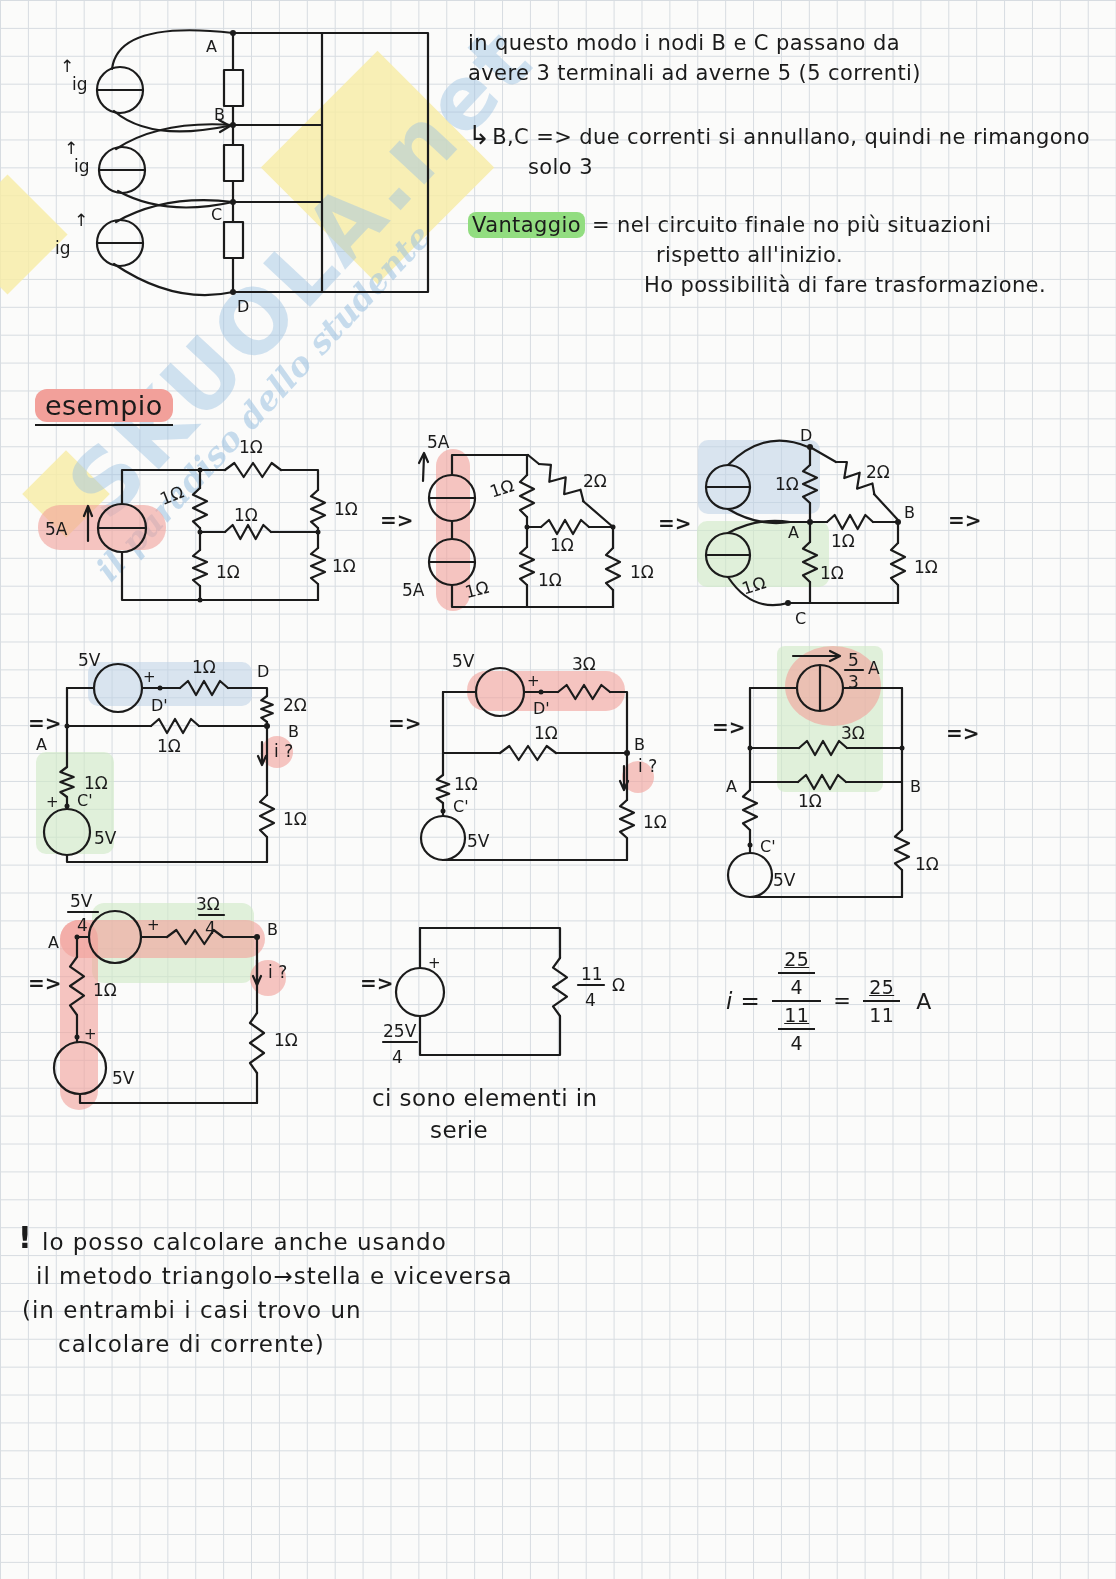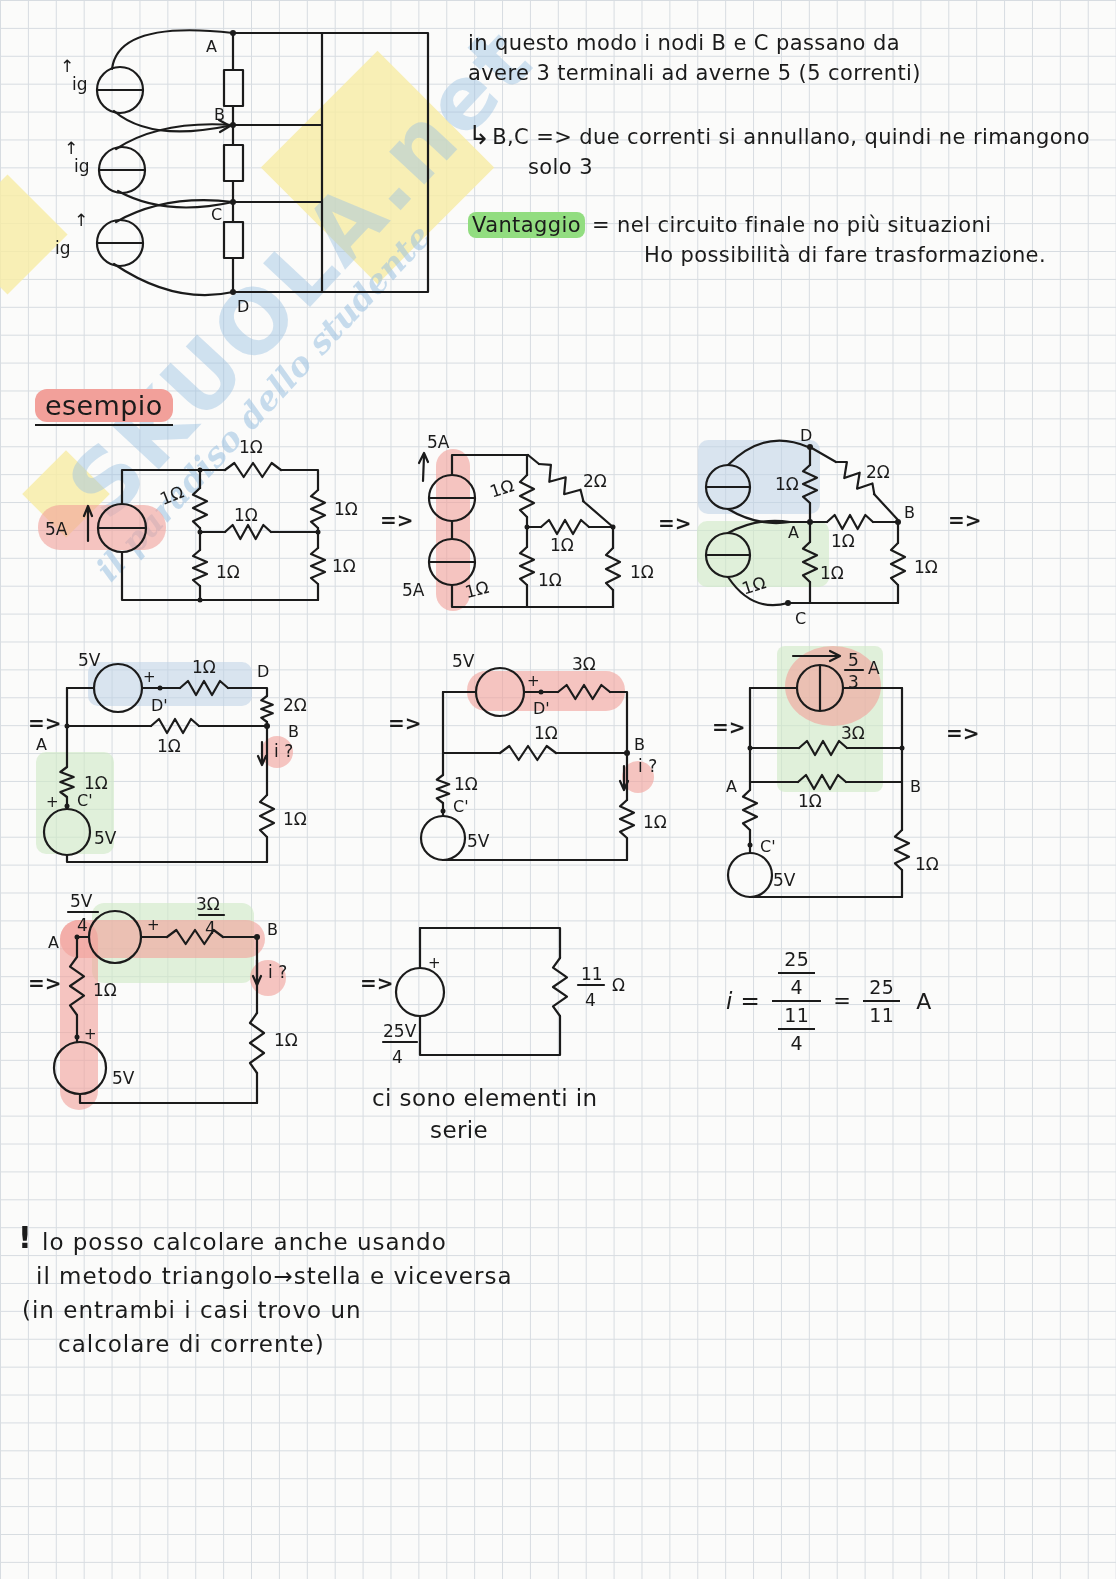--- a/index.html
+++ b/index.html
@@ -45,21 +45,21 @@
   .bottom-note{left:22px;top:1225px;font-size:23px;line-height:34px;letter-spacing:1px;}
   .bang{position:absolute;left:-4px;top:-4px;font-size:30px;font-weight:600;}
   .bn-1{margin-left:20px;}
   .bn-2{margin-left:14px;}
   .bn-3{margin-left:0px;}
   .bn-4{margin-left:36px;}
   
   .formula{left:726px;top:948px;display:flex;align-items:center;gap:12px;font-size:21px;}
   .f-lhs{font-style:italic;font-size:23px;}
   .fr{display:inline-flex;flex-direction:column;align-items:center;font-size:19px;line-height:22px;}
-  .fr > .num{padding:0 6px 2px;border-bottom:2px solid var(--ink);}
+  .fr > .num{padding:0 6px 2px;border-bottom:2px solid var(--ink);text-decoration:underline;}
   .fr > .den{padding:2px 6px 0;}
   .fr-big{font-size:19px;}
   .f-unit{font-size:22px;margin-left:4px;}
   
   #circuits{position:absolute;left:0;top:0;}
   #circuits .wire{fill:none;stroke:var(--ink);stroke-width:2.2;stroke-linecap:round;stroke-linejoin:round;}
   #circuits .dot{fill:var(--ink);stroke:none;}
   #circuits text{font-family:"DejaVu Sans",sans-serif;font-size:17px;fill:var(--ink);stroke:none;}
   #circuits text.node{font-size:16px;}
   #circuits text.t-arrow{font-size:20px;font-weight:600;}
@@ -421,20 +421,21 @@
     <div>in questo modo i nodi B e C passano da</div>
     <div>avere 3 terminali ad averne 5 (5 correnti)</div>
     <div class="branch-line">
       <span class="branch-prefix">↳</span><span>B,C =&gt; due correnti si annullano, quindi ne rimangono</span>
     </div>
     <div class="branch-2">solo 3</div>
     <div class="vantaggio-line">
       <span class="hl-green-bg">Vantaggio</span>
       <span>= nel circuito finale no più situazioni</span>
     </div>
+    <div class="v-2">rispetto all'inizio.</div>
     <div class="v-3">Ho possibilità di fare trasformazione.</div>
   </div>
 
   <div class="hw esempio">
     <span class="hl-pink-bg">esempio</span>
   </div>
 
   <div class="hw series-note">
     <div>ci sono elementi in</div>
     <div class="sn-3">serie</div>

